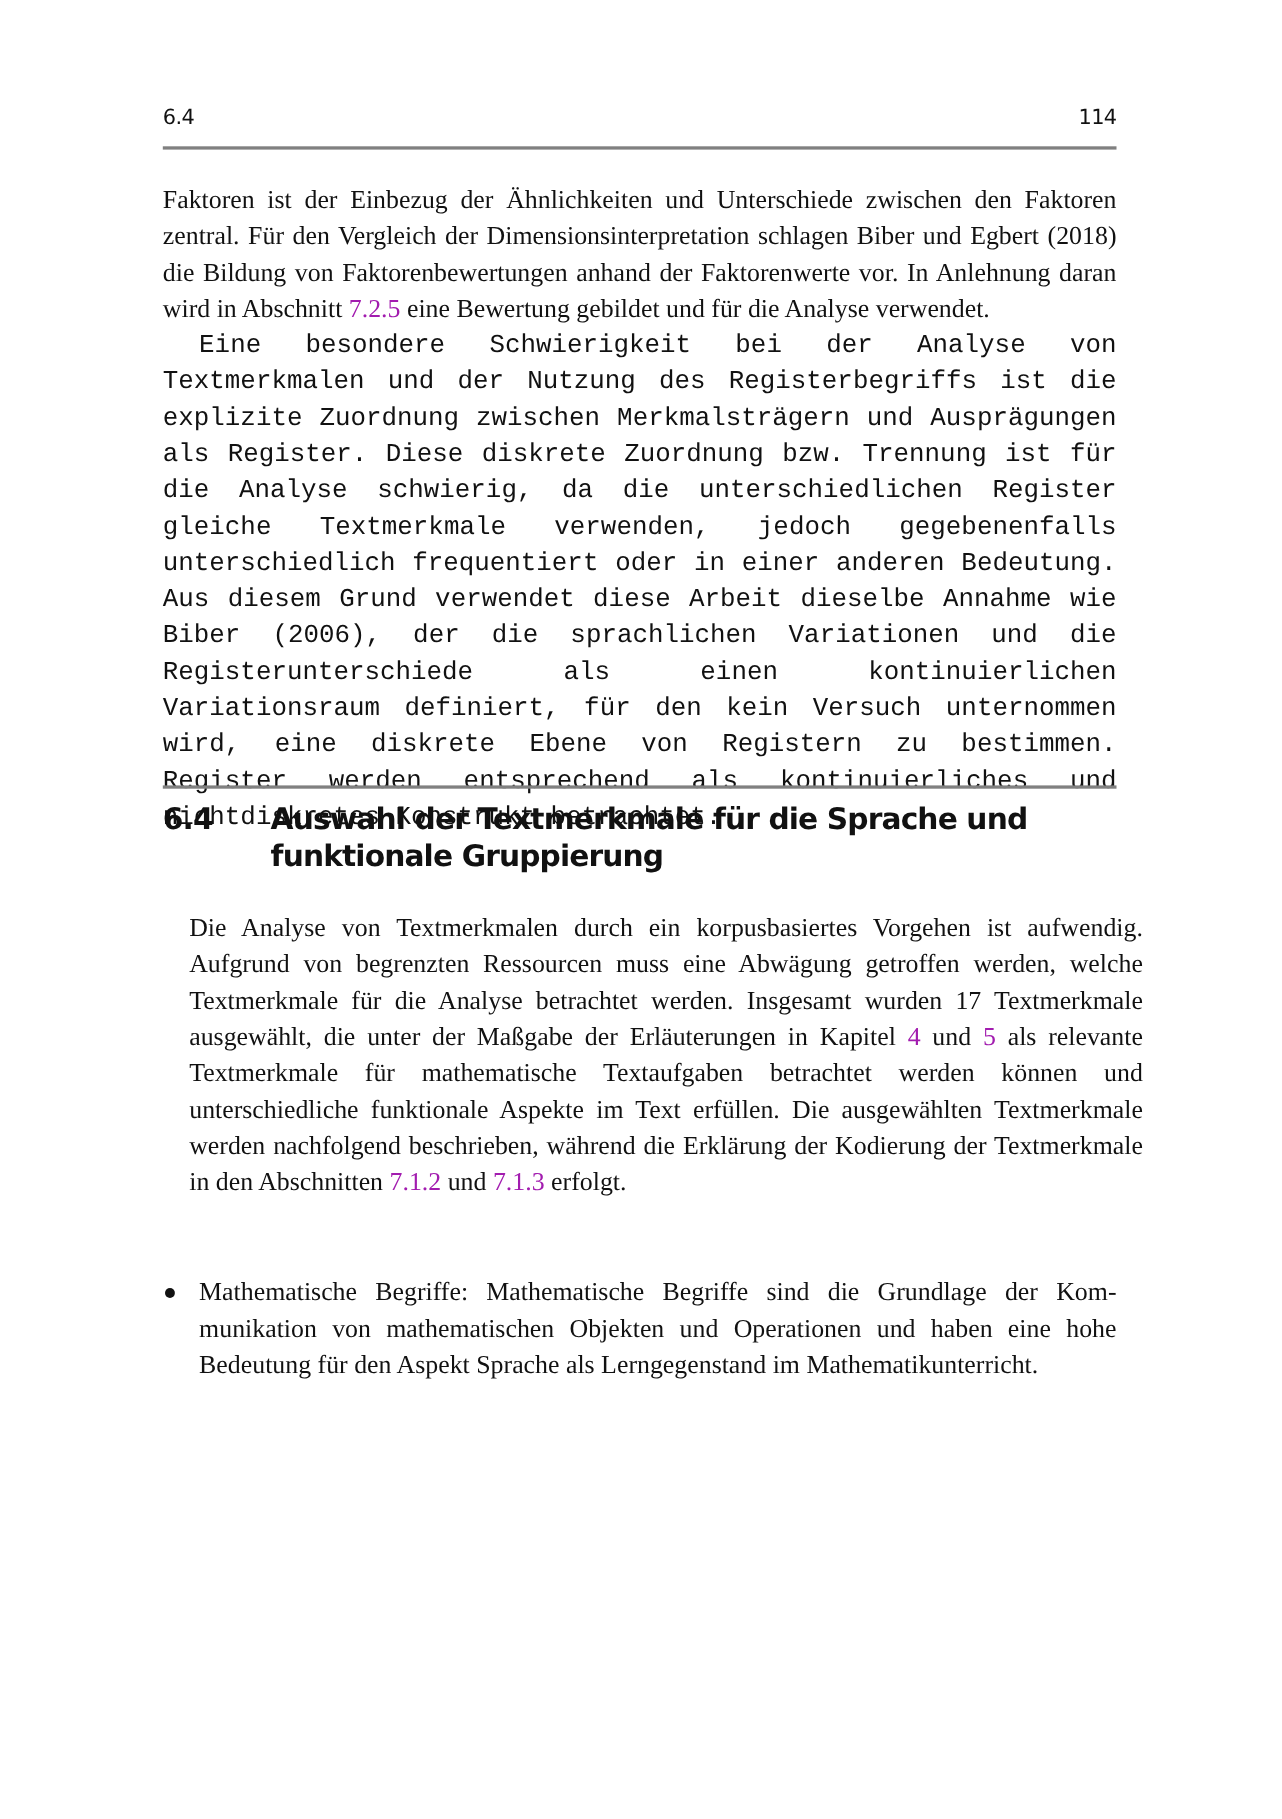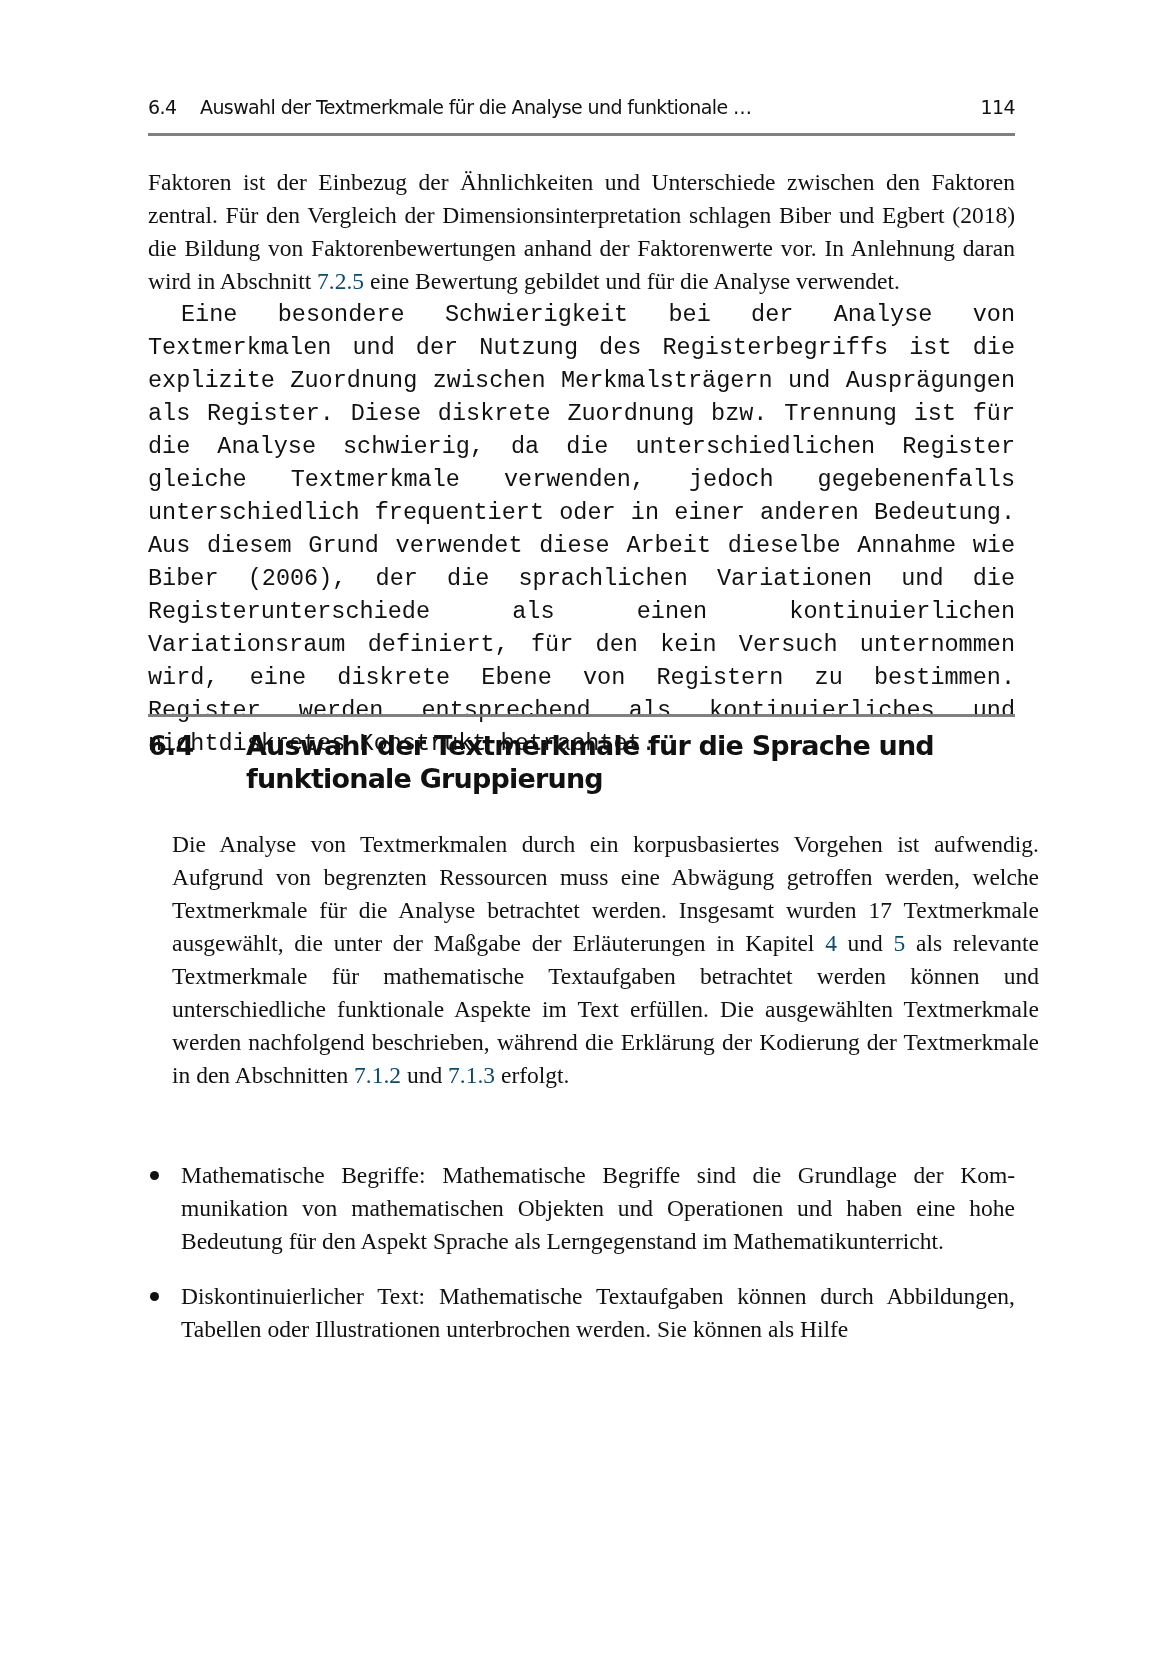--- a/index.html
+++ b/index.html
@@ -14,41 +14,40 @@
   .running-head .title { position:absolute; left:52px; top:0; }
   .running-head .pageno { position:absolute; right:0; top:0; }
   .rule { position:absolute; left:0; width:867px; height:3px; background:#808080; }
   .body-text {
     position:absolute; left:0; width:867px;
     font-family:"Liberation Serif", serif; font-size:23.5px; line-height:33px;
     color:#111; text-align:justify; hyphens:manual;
   }
   .body-text p { margin:0; }
   .indent { text-indent:33px;font-family:Liberation Mono, monospace; }
-  a.ref { color:#0c4a6e; text-decoration:none; }
+  a.ref { color:#a21caf; text-decoration:none; }
   .section-heading {
     position:absolute; left:0; width:867px;
     font-family:"DejaVu Sans", sans-serif; font-weight:bold; font-size:27px;
     line-height:33px; color:#111; letter-spacing:-0.8px;
   }
   .section-heading .num { position:absolute; left:0; top:0; }
   .section-heading .ttl { position:absolute; left:98px; top:0; width:760px; }
   .bullets { position:absolute; left:0; width:867px; margin:0; padding:0; list-style:none;
     font-family:"Liberation Serif", serif; font-size:23.5px; line-height:33px; color:#111; }
   .bullets li { position:relative; padding-left:33px; text-align:justify; margin-bottom:22px; }
   .bullet-dot { position:absolute; left:2px; top:12px; width:9px; height:9px; border-radius:50%; background:#111; }
 </style>
 </head>
 <body>
 
 <div class="page">
 
   <div class="running-head">
     <span class="sec">6.4</span>
-    <span class="title">Auswahl der Textmerkmale für die Analyse und funktionale …</span>
     <span class="pageno">114</span>
   </div>
   <div class="rule" style="top:133px;"></div>
 
   <div class="body-text" style="top:166px;">
     <p><span>Faktoren ist der Einbezug der Ähnlichkeiten und Unterschiede zwischen den Fak­toren zentral. Für den Vergleich der Dimensionsinterpretation schlagen Biber und Egbert (2018) die Bildung von Faktorenbewertungen anhand der Faktorenwerte vor. In Anlehnung daran wird in Abschnitt </span><a class="ref" href="#">7.2.5</a><span> eine Bewertung gebildet und für die Analyse verwendet.</span></p>
     <p class="indent">Eine besondere Schwierigkeit bei der Analyse von Textmerkmalen und der Nutzung des Registerbegriffs ist die explizite Zuordnung zwischen Merkmals­trägern und Ausprägungen als Register. Diese diskrete Zuordnung bzw. Trennung ist für die Analyse schwierig, da die unterschiedlichen Register gleiche Textmerk­male verwenden, jedoch gegebenenfalls unterschiedlich frequentiert oder in einer anderen Bedeutung. Aus diesem Grund verwendet diese Arbeit dieselbe Annahme wie Biber (2006), der die sprachlichen Variationen und die Registerunterschiede als einen kontinuierlichen Variationsraum definiert, für den kein Versuch unter­nommen wird, eine diskrete Ebene von Registern zu bestimmen. Register werden entsprechend als kontinuierliches und nichtdiskretes Konstrukt betrachtet.</p>
   </div>
 
   <div class="rule" style="top:714px;"></div>
@@ -59,19 +58,15 @@
 
   <div class="body-text" style="top:828px;margin-left:24px;">
     <p><span>Die Analyse von Textmerkmalen durch ein korpusbasiertes Vorgehen ist auf­wendig. Aufgrund von begrenzten Ressourcen muss eine Abwägung getroffen werden, welche Textmerkmale für die Analyse betrachtet werden. Insgesamt wur­den 17 Textmerkmale ausgewählt, die unter der Maßgabe der Erläuterungen in Kapitel </span><a class="ref" href="#">4</a><span> und </span><a class="ref" href="#">5</a><span> als relevante Textmerkmale für mathematische Textaufgaben betrachtet werden können und unterschiedliche funktionale Aspekte im Text erfül­len. Die ausgewählten Textmerkmale werden nachfolgend beschrieben, während die Erklärung der Kodierung der Textmerkmale in den Abschnitten </span><a class="ref" href="#">7.1.2</a><span> und </span><a class="ref" href="#">7.1.3</a><span> erfolgt.</span></p>
   </div>
 
   <ul class="bullets" style="top:1159px;">
     <li>
       <span class="bullet-dot"></span>
       <span>Mathematische Begriffe: Mathematische Begriffe sind die Grundlage der Kom­munikation von mathematischen Objekten und Operationen und haben eine hohe Bedeutung für den Aspekt Sprache als Lerngegenstand im Mathematik­unterricht.</span>
     </li>
-    <li>
-      <span class="bullet-dot"></span>
-      <span>Diskontinuierlicher Text: Mathematische Textaufgaben können durch Abbil­dungen, Tabellen oder Illustrationen unterbrochen werden. Sie können als Hilfe</span>
-    </li>
   </ul>
 
 </div>
 
 </body></html>

